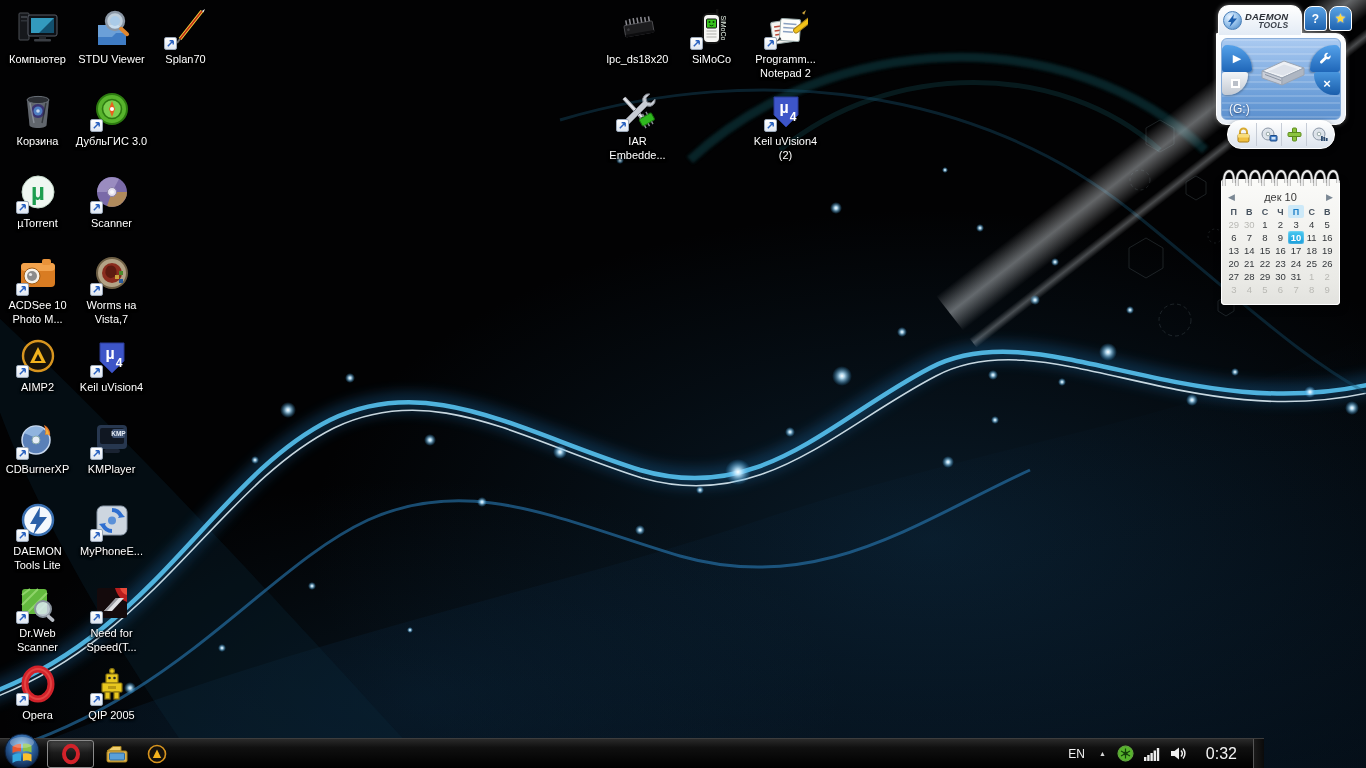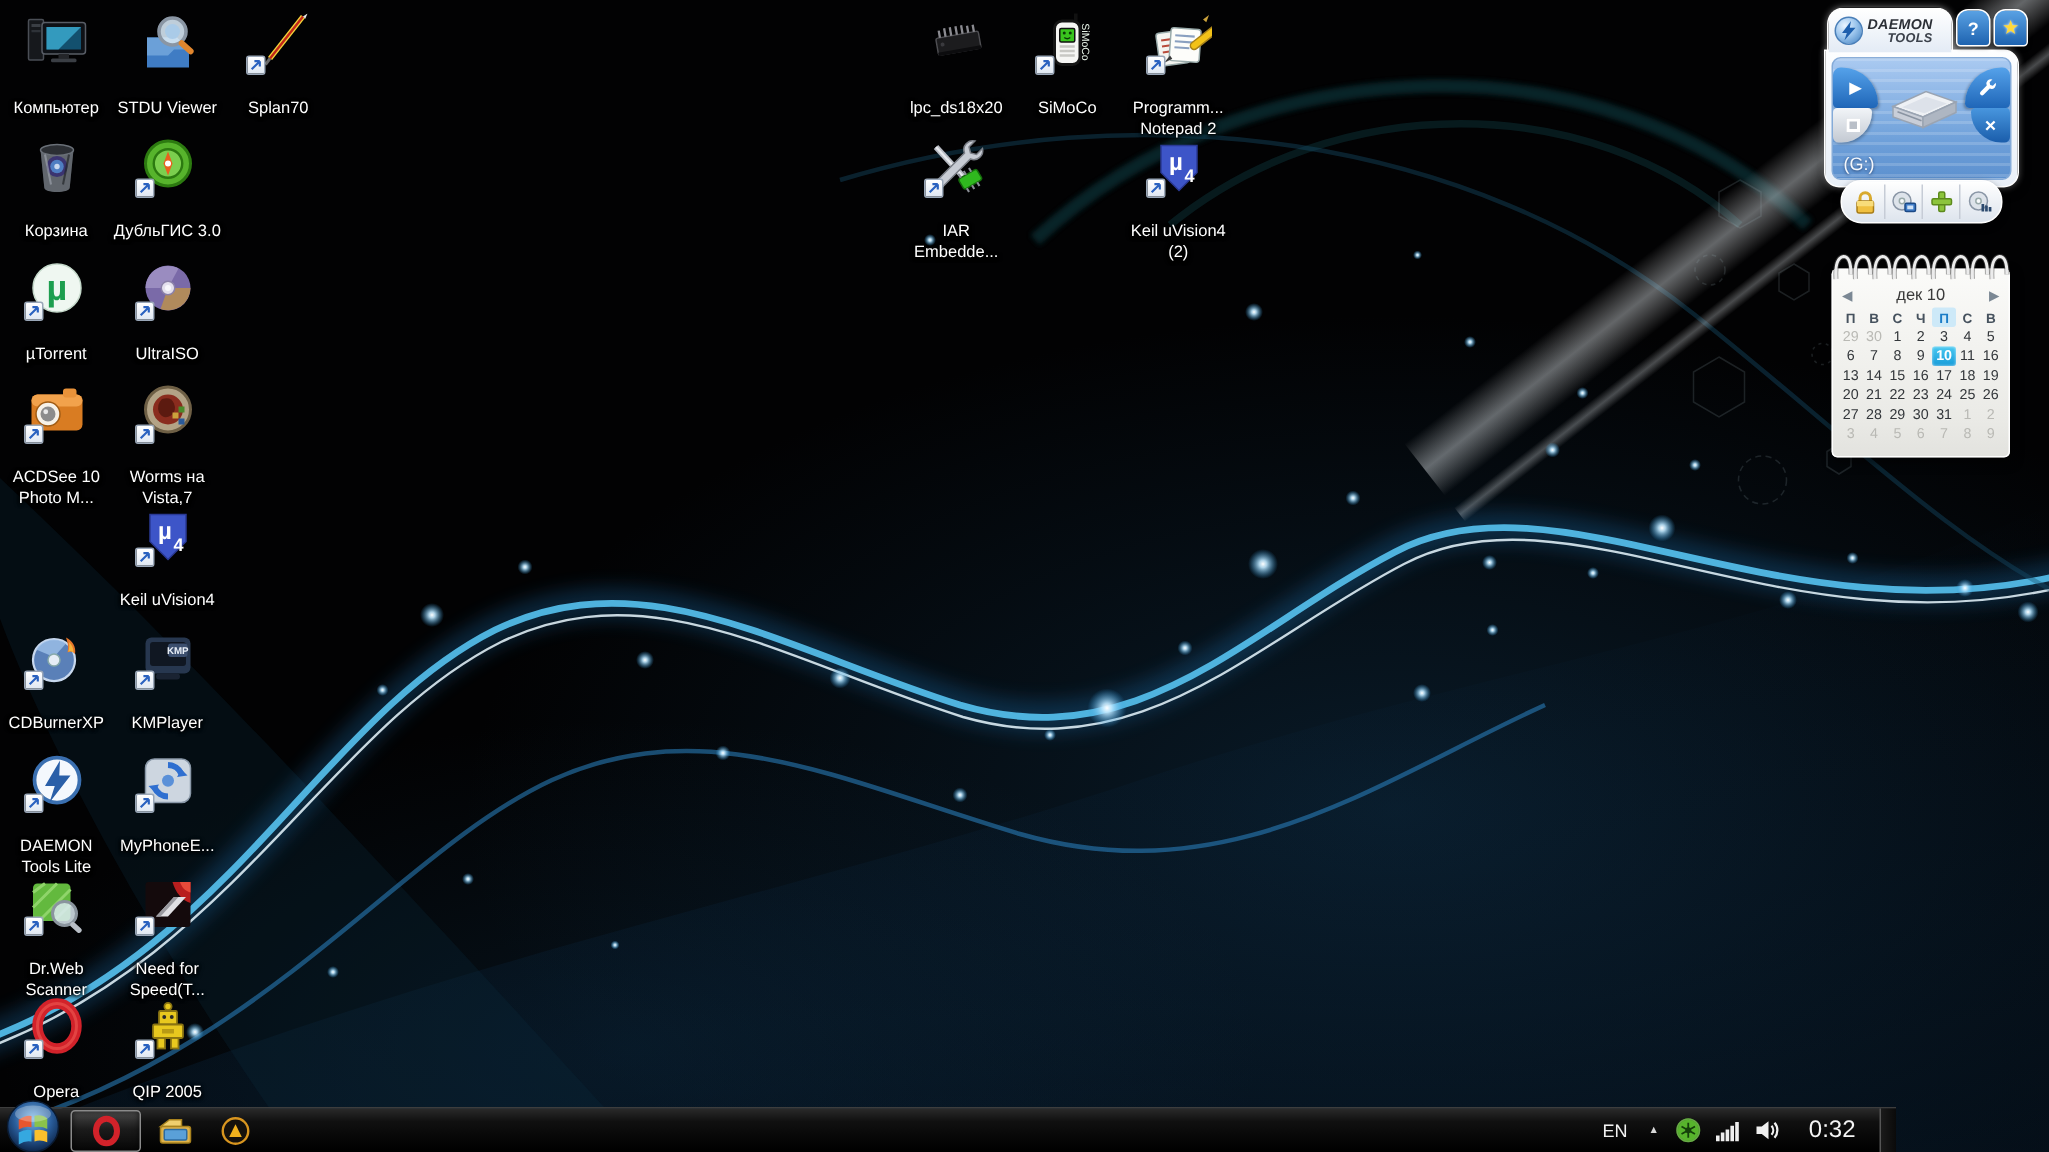--- a/index.html
+++ b/index.html
@@ -5,21 +5,21 @@
   * { margin:0; padding:0; box-sizing:border-box; }
   html,body { width:1366px; height:768px; overflow:hidden; background:#000;
     font-family:"Liberation Sans", sans-serif; }
   #desktop { position:relative; width:1366px; height:768px; background:#020204; overflow:hidden; }
   #wallpaper { position:absolute; inset:0; }
 
   
   .cell { position:absolute; width:75px; display:flex; flex-direction:column; align-items:center; cursor:default; }
   .iconwrap { position:relative; width:46px; height:42px; display:flex; align-items:center; justify-content:center; }
   .iconwrap svg { display:block; }
-  .dlabel { margin-top:16px; max-width:78px; text-align:center; font-size:11px; line-height:1.25; color:#fff;
+  .dlabel { margin-top:3px; max-width:78px; text-align:center; font-size:11px; line-height:1.25; color:#fff;
     text-shadow:0 1px 2px #000, 1px 1px 3px #000, -1px 1px 3px #000; }
   .shortcut { position:absolute; left:1px; bottom:0; width:13px; height:13px; background:linear-gradient(#fff,#dfe7f2);
     border:1px solid #9aa7b8; border-radius:2px; display:flex; align-items:center; justify-content:center; }
   .shortcut svg { width:9px; height:9px; }
 
   
   #dtg { position:absolute; left:1216px; top:4px; width:131px; height:152px; }
   .dt-tab { position:absolute; left:2px; top:1px; width:84px; height:30px;
     background:linear-gradient(#ffffff,#e3ebf5); border:1px solid #fefefe; border-bottom:none;
     border-radius:11px 11px 0 0; box-shadow:0 0 5px rgba(255,255,255,.45); display:flex; align-items:center; padding:2px 4px; z-index:3; }
@@ -241,20 +241,35 @@
     </svg>
     <span class="shortcut">
           <svg viewBox="0 0 10 10">
             <path d="M2 8 L8 2 M8 2 h-4 M8 2 v4" stroke="#2a62c0" stroke-width="1.6" fill="none"></path>
           </svg>
         </span>
       </span>
     <span class="dlabel">ACDSee 10 Photo M...</span>
   </div>
 
+  <div class="cell" style="left:0;top:336px">
+    <span class="iconwrap">
+        <svg width="40" height="40" viewBox="0 0 40 40">
+      <circle cx="20" cy="19" r="15" fill="#171209" stroke="#d8951f" stroke-width="2.4"></circle>
+      <path d="M20 10 l8 16 h-16 z" fill="#f2b21d"></path>
+          <path d="M20 17 l3.5 7 h-7 z" fill="#171209"></path>
+    </svg>
+    <span class="shortcut">
+          <svg viewBox="0 0 10 10">
+            <path d="M2 8 L8 2 M8 2 h-4 M8 2 v4" stroke="#2a62c0" stroke-width="1.6" fill="none"></path>
+          </svg>
+        </span>
+      </span>
+    <span class="dlabel">AIMP2</span>
+  </div>
 
   <div class="cell" style="left:0;top:418px">
     <span class="iconwrap">
         <svg width="44" height="40" viewBox="0 0 44 40">
       <circle cx="20" cy="21" r="14" fill="#5a80b8"></circle>
           <circle cx="20" cy="21" r="14" fill="none" stroke="#c8d8ee" stroke-width="1.5"></circle>
       <path d="M8 14 a14 14 0 0 1 20 -4 l-8 9 z" fill="#9ec0e8" opacity=".8"></path>
       <circle cx="20" cy="21" r="4" fill="#e6edf6" stroke="#8aa"></circle>
       <path d="M28 6 c4 2 7 6 6 11 c-2 -2 -3 -2 -5 -1 c1 -4 0 -7 -1 -10 z" fill="#e8762a"></path>
       <path d="M30 9 c2 2 3 4 3 7 c-1.5 -1 -2.5 -1 -3.5 -.5 c.8 -2.5 .8 -4.5 .5 -6.5 z" fill="#f4b33c"></path>
@@ -354,21 +369,21 @@
       <path d="M35 19 a15 15 0 0 1 -20 14 l5 -14 z" fill="#b08a5c"></path>
       <circle cx="20" cy="19" r="4.5" fill="#e4e0ee" stroke="#8a80a8"></circle>
           <circle cx="20" cy="19" r="2" fill="#f8f8fc"></circle>
     </svg>
     <span class="shortcut">
           <svg viewBox="0 0 10 10">
             <path d="M2 8 L8 2 M8 2 h-4 M8 2 v4" stroke="#2a62c0" stroke-width="1.6" fill="none"></path>
           </svg>
         </span>
       </span>
-    <span class="dlabel">UltraISO</span>
+    <span class="dlabel">Scanner</span>
   </div>
 
   <div class="cell" style="left:74px;top:254px">
     <span class="iconwrap">
         <svg width="40" height="40" viewBox="0 0 40 40">
       <circle cx="20" cy="18" r="15" fill="#b3a386" stroke="#6e5f45" stroke-width="2"></circle>
       <circle cx="20" cy="18" r="10" fill="#8a2c1e"></circle>
       <path d="M16 11 q6 -2 8 3 q2 5 -2 8 q-5 3 -8 -2 q-2 -5 2 -9 z" fill="#5c1a10"></path>
       <rect x="23" y="20" width="4" height="4" fill="#caa23c"></rect>
           <rect x="27" y="16" width="4" height="4" fill="#4a8a2a"></rect>

